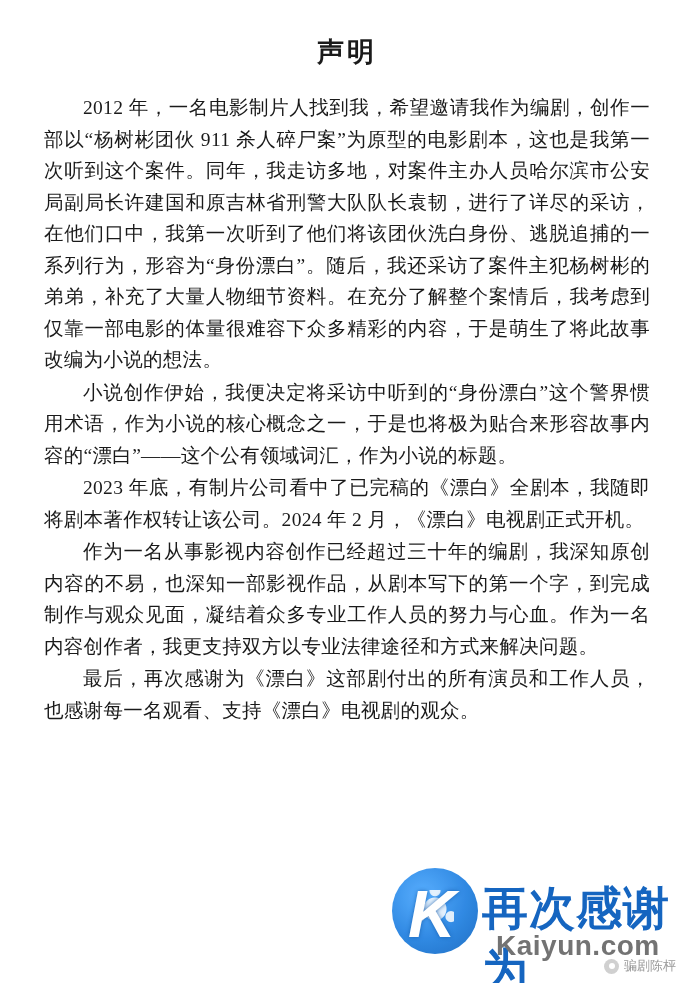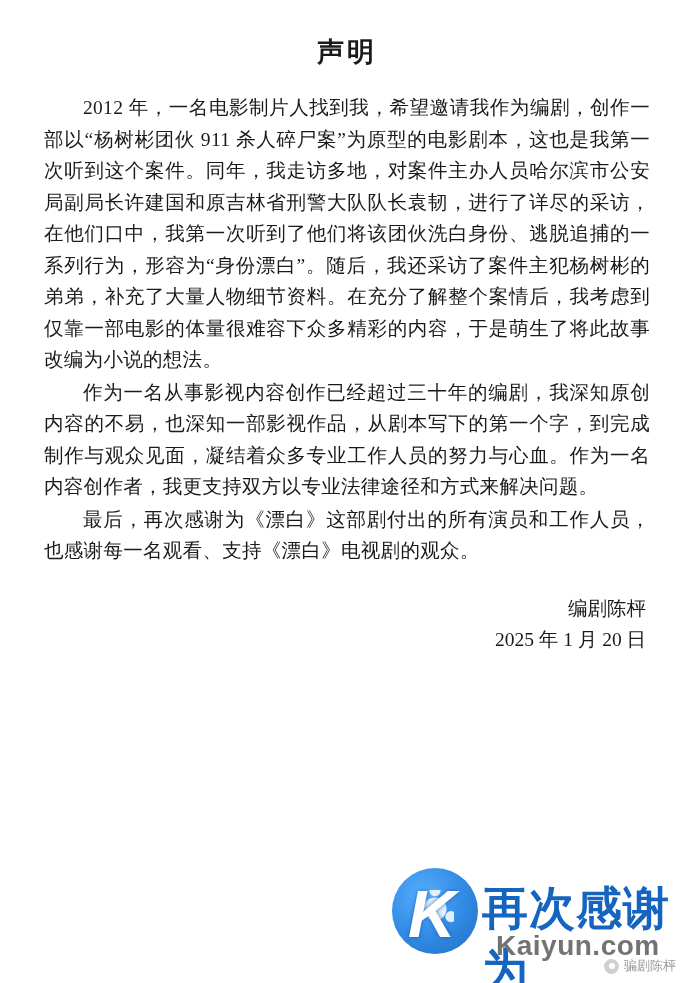--- a/index.html
+++ b/index.html
@@ -146,28 +146,26 @@
 </style>
 </head>
 <body>
 
 <div class="page">
 
   <h1 class="doc-title">声明</h1>
 
   <div class="body-text">
     <p>2012 年，一名电影制片人找到我，希望邀请我作为编剧，创作一部以“杨树彬团伙 911 杀人碎尸案”为原型的电影剧本，这也是我第一次听到这个案件。同年，我走访多地，对案件主办人员哈尔滨市公安局副局长许建国和原吉林省刑警大队队长袁韧，进行了详尽的采访，在他们口中，我第一次听到了他们将该团伙洗白身份、逃脱追捕的一系列行为，形容为“身份漂白”。随后，我还采访了案件主犯杨树彬的弟弟，补充了大量人物细节资料。在充分了解整个案情后，我考虑到仅靠一部电影的体量很难容下众多精彩的内容，于是萌生了将此故事改编为小说的想法。</p>
+    <p>小说创作伊始，我便决定将采访中听到的“身份漂白”这个警界惯用术语，作为小说的核心概念之一，于是也将极为贴合来形容故事内容的“漂白”——这个公有领域词汇，作为小说的标题。</p>
+    <p>2023 年底，有制片公司看中了已完稿的《漂白》全剧本，我随即将剧本著作权转让该公司。2024 年 2 月，《漂白》电视剧正式开机。</p>
     <p>作为一名从事影视内容创作已经超过三十年的编剧，我深知原创内容的不易，也深知一部影视作品，从剧本写下的第一个字，到完成制作与观众见面，凝结着众多专业工作人员的努力与心血。作为一名内容创作者，我更支持双方以专业法律途径和方式来解决问题。</p>
     <p>最后，再次感谢为《漂白》这部剧付出的所有演员和工作人员，也感谢每一名观看、支持《漂白》电视剧的观众。</p>
   </div>
 
-  <div class="signature">
-    <div>编剧陈枰</div>
-    <div>2025 年 1 月 20 日</div>
-  </div>
 
 </div>
 
 <div class="watermark">
   <div class="wm-ball"></div>
   <div class="wm-k">K</div>
   <div class="wm-cn">再次感谢为</div>
   <div class="wm-url">Kaiyun.com</div>
   <div class="wm-weibo">
     <span class="eye"></span>

